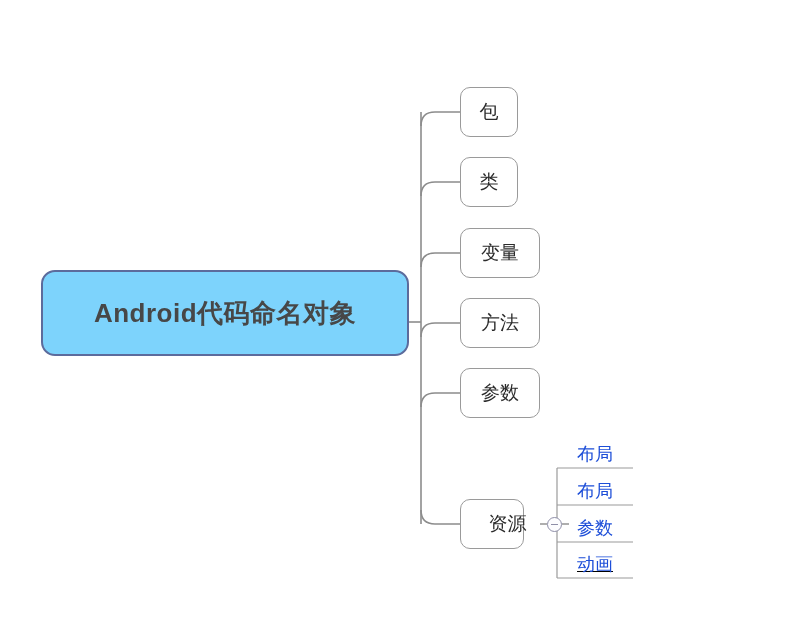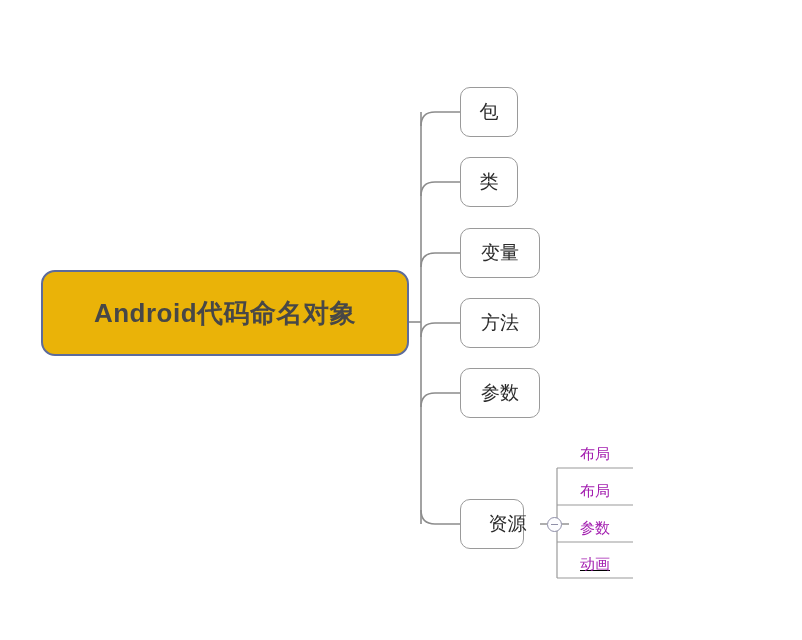--- a/index.html
+++ b/index.html
@@ -32,21 +32,21 @@
   
   .root-node {
     position: absolute;
     left: 41px;
     top: 270px;
     width: 368px;
     height: 86px;
     box-sizing: border-box;
     border: 2px solid #5c6b9c;
     border-radius: 14px;
-    background: #eab308;
+    background: #7dd3fc;
     display: flex;
     align-items: center;
     justify-content: center;
   }
   .root-label {
     font-size: 26px;
     font-weight: bold;
     color: #474747;
     letter-spacing: 0.5px;
     white-space: nowrap;
@@ -71,22 +71,22 @@
 
   
   .leaf-item {
     position: absolute;
     box-sizing: border-box;
     display: flex;
     align-items: center;
     justify-content: center;
   }
   .leaf-label {
-    font-size: 15px;
-    color: #a21caf;
+    font-size: 18px;
+    color: #1d4ed8;
     white-space: nowrap;
   }
 
   
   .toggle {
     position: absolute;
     width: 15px;
     height: 15px;
     box-sizing: border-box;
     border: 1.3px solid #8f8fa8;

